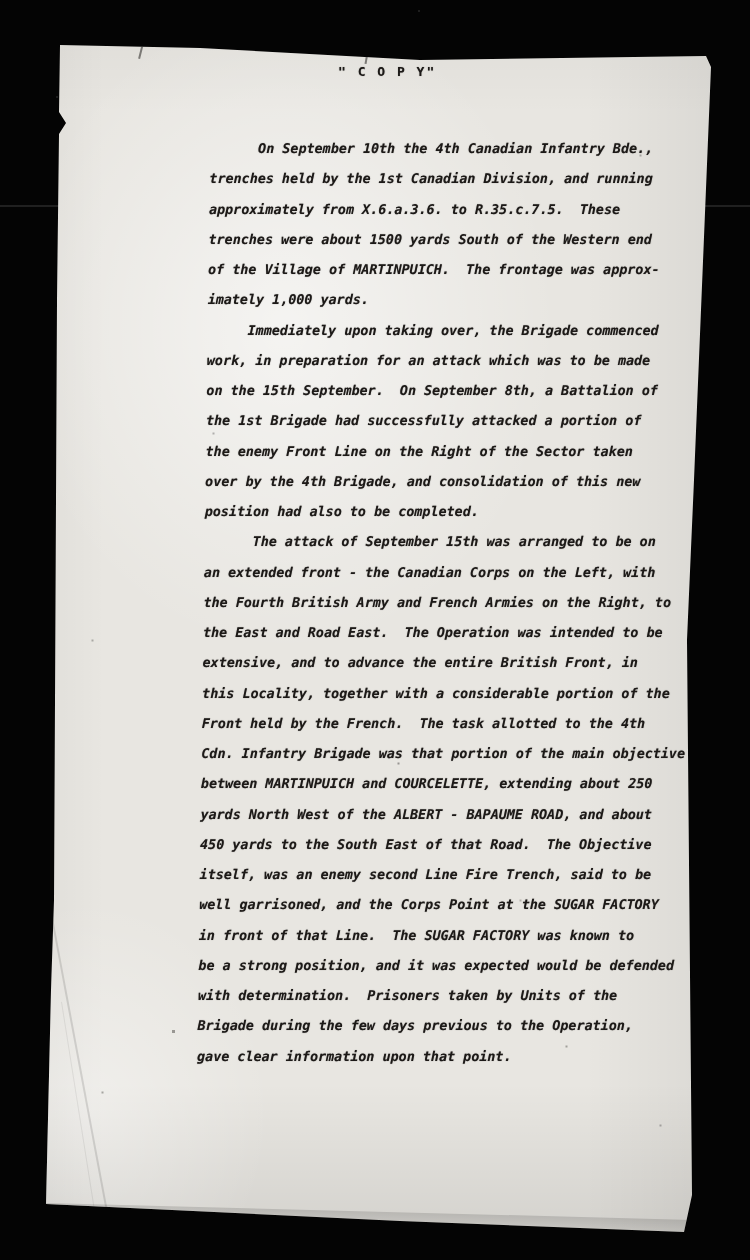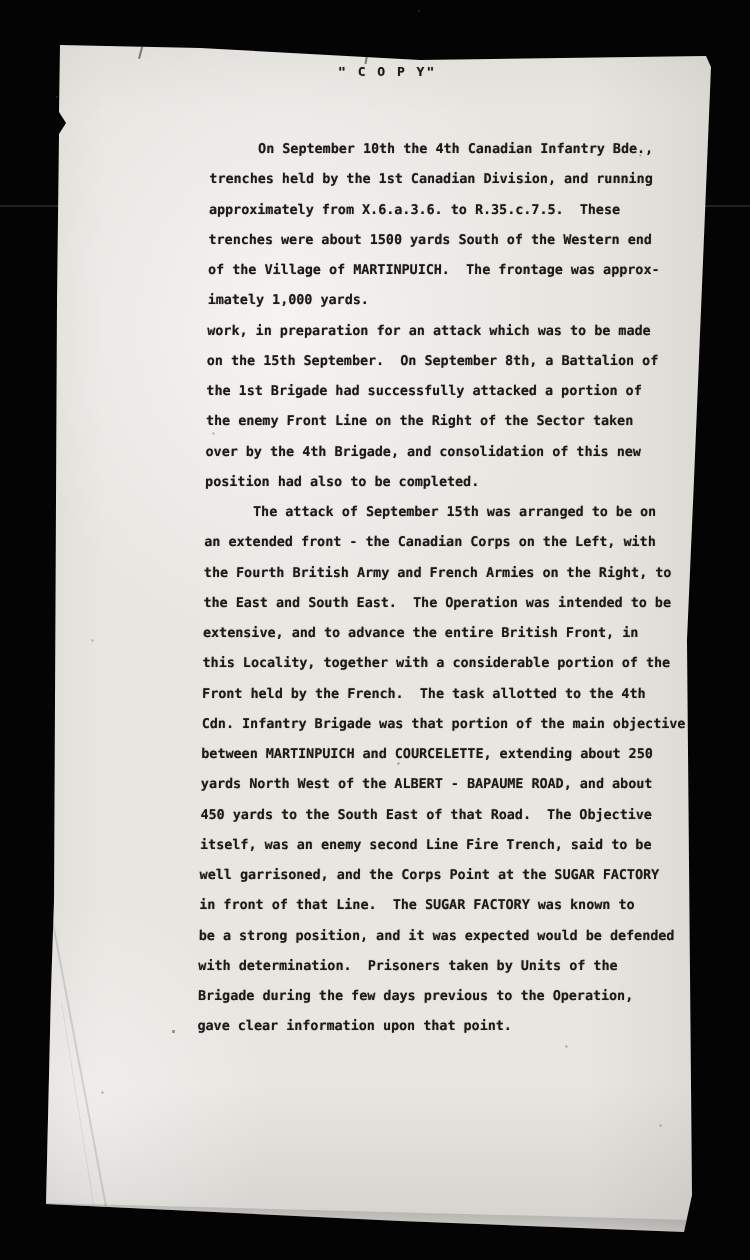--- a/index.html
+++ b/index.html
@@ -58,21 +58,21 @@
     font-size:13px;font-weight:bold;letter-spacing:2px;
     color:#1c1917;white-space:pre;
     text-shadow:0 0 1px rgba(28,25,23,0.55);
   }
   .text-block{
     position:absolute;left:210px;top:134px;width:500px;
     transform:skewX(-0.8deg);transform-origin:0 0;
     color:#1c1917;font-size:13.4px;font-weight:bold;line-height:30.25px;
     text-shadow:0 0 1px rgba(28,25,23,0.5);
   }
-  .line{white-space:pre;height:30.25px;}
+  .line{white-space:pre;height:30.25px;font-style:italic;}
 </style>
 </head>
 <body>
 
 <div class="scene">
   <div class="bg-seam"></div>
   <div class="bg-speck" style="left:418px;top:10px;"></div>
   <div class="bg-speck" style="left:56px;top:96px;"></div>
 
   <div class="paper">
@@ -84,30 +84,31 @@
     <div class="specks"></div>
 
     <div class="copy-heading">" C O P Y"</div>
     <div class="text-block" id="text-block">
         <div class="line">      On September 10th the 4th Canadian Infantry Bde.,</div>
         <div class="line">trenches held by the 1st Canadian Division, and running</div>
         <div class="line">approximately from X.6.a.3.6. to R.35.c.7.5.  These</div>
         <div class="line">trenches were about 1500 yards South of the Western end</div>
         <div class="line">of the Village of MARTINPUICH.  The frontage was approx-</div>
         <div class="line">imately 1,000 yards.</div>
+        <div class="line">     Immediately upon taking over, the Brigade commenced</div>
         <div class="line">work, in preparation for an attack which was to be made</div>
         <div class="line">on the 15th September.  On September 8th, a Battalion of</div>
         <div class="line">the 1st Brigade had successfully attacked a portion of</div>
         <div class="line">the enemy Front Line on the Right of the Sector taken</div>
         <div class="line">over by the 4th Brigade, and consolidation of this new</div>
         <div class="line">position had also to be completed.</div>
         <div class="line">      The attack of September 15th was arranged to be on</div>
         <div class="line">an extended front - the Canadian Corps on the Left, with</div>
         <div class="line">the Fourth British Army and French Armies on the Right, to</div>
-        <div class="line">the East and South East.  The Operation was intended to be</div>
+        <div class="line">the East and Road East.  The Operation was intended to be</div>
         <div class="line">extensive, and to advance the entire British Front, in</div>
         <div class="line">this Locality, together with a considerable portion of the</div>
         <div class="line">Front held by the French.  The task allotted to the 4th</div>
         <div class="line">Cdn. Infantry Brigade was that portion of the main objective</div>
         <div class="line">between MARTINPUICH and COURCELETTE, extending about 250</div>
         <div class="line">yards North West of the ALBERT - BAPAUME ROAD, and about</div>
         <div class="line">450 yards to the South East of that Road.  The Objective</div>
         <div class="line">itself, was an enemy second Line Fire Trench, said to be</div>
         <div class="line">well garrisoned, and the Corps Point at the SUGAR FACTORY</div>
         <div class="line">in front of that Line.  The SUGAR FACTORY was known to</div>

